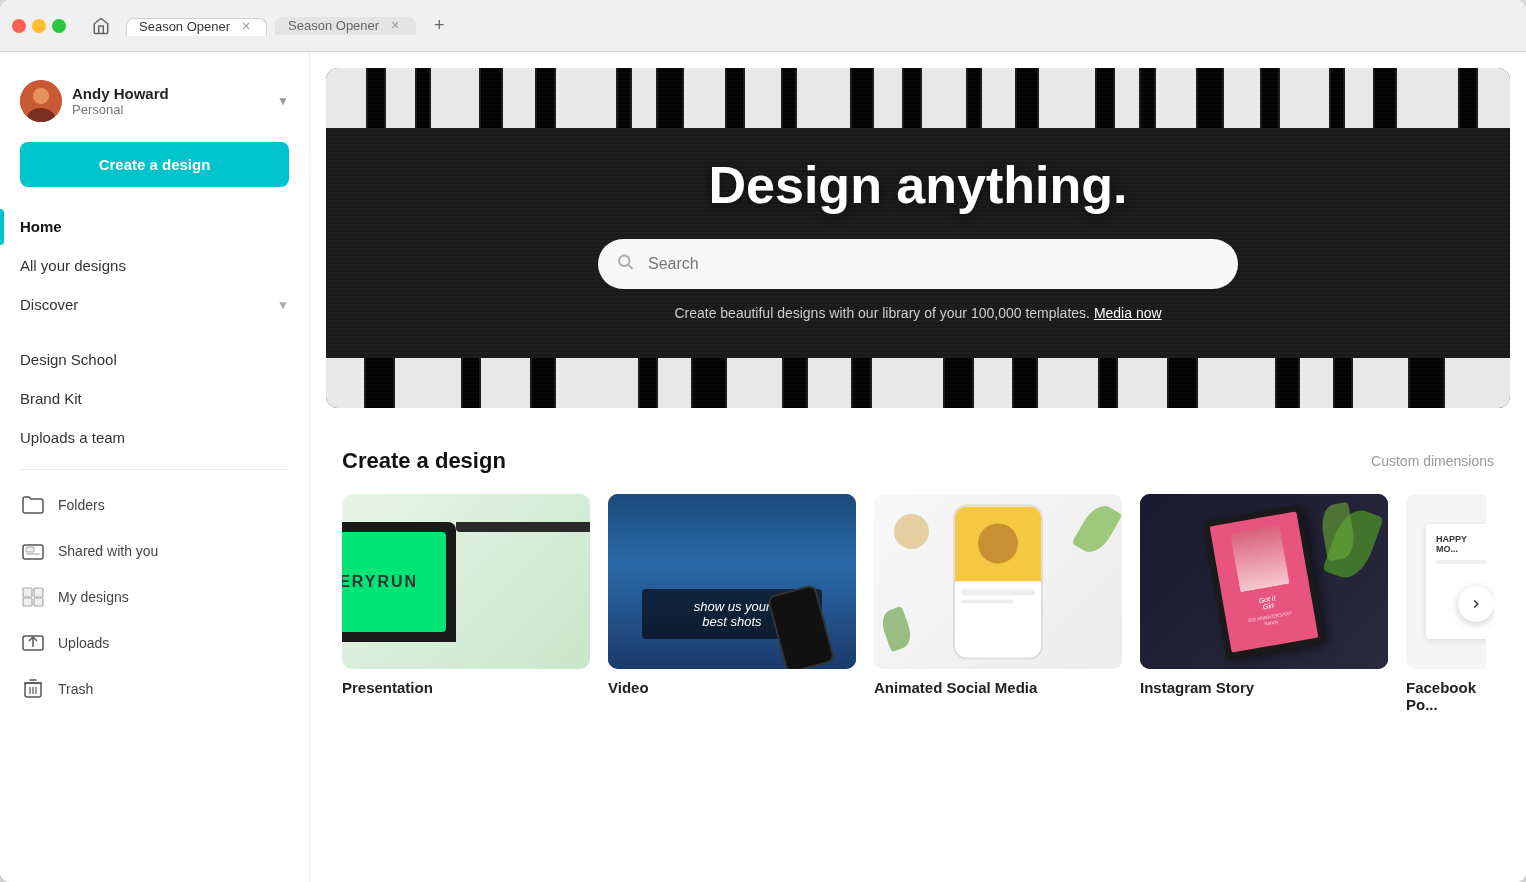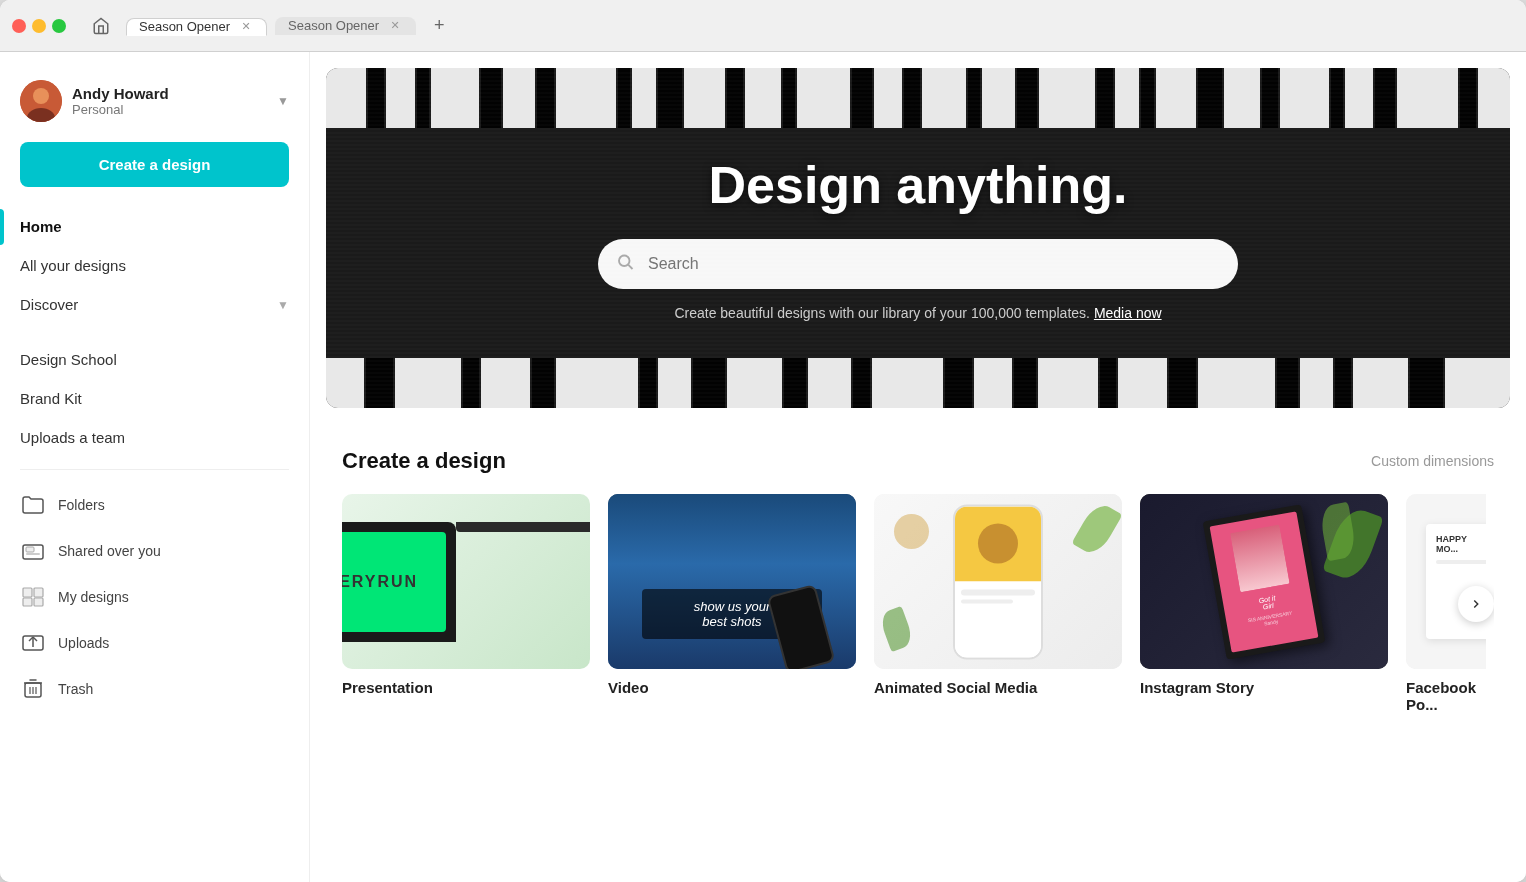--- a/index.html
+++ b/index.html
@@ -189,21 +189,21 @@
         <span>Folders</span>
       </div>
       <div class="sidebar-section-item">
         <div class="sidebar-icon">
           <svg width="22" height="20" viewBox="0 0 22 20" fill="none">
             <rect x="1" y="4" width="20" height="14" rx="2" stroke="#555" stroke-width="1.5" fill="none"></rect>
             <rect x="4" y="6" width="8" height="5" rx="1" fill="#eee" stroke="#aaa"></rect>
             <rect x="4" y="12" width="14" height="2" rx="1" fill="#ccc"></rect>
           </svg>
         </div>
-        <span>Shared over you</span>
+        <span>Shared with you</span>
       </div>
       <div class="sidebar-section-item">
         <div class="sidebar-icon">
           <svg width="22" height="20" viewBox="0 0 22 20" fill="none">
             <rect x="1" y="1" width="9" height="9" rx="1" fill="#eee" stroke="#aaa" stroke-width="1.2"></rect>
             <rect x="12" y="1" width="9" height="9" rx="1" fill="#eee" stroke="#aaa" stroke-width="1.2"></rect>
             <rect x="1" y="11" width="9" height="8" rx="1" fill="#eee" stroke="#aaa" stroke-width="1.2"></rect>
             <rect x="12" y="11" width="9" height="8" rx="1" fill="#eee" stroke="#aaa" stroke-width="1.2"></rect>
           </svg>
         </div>

